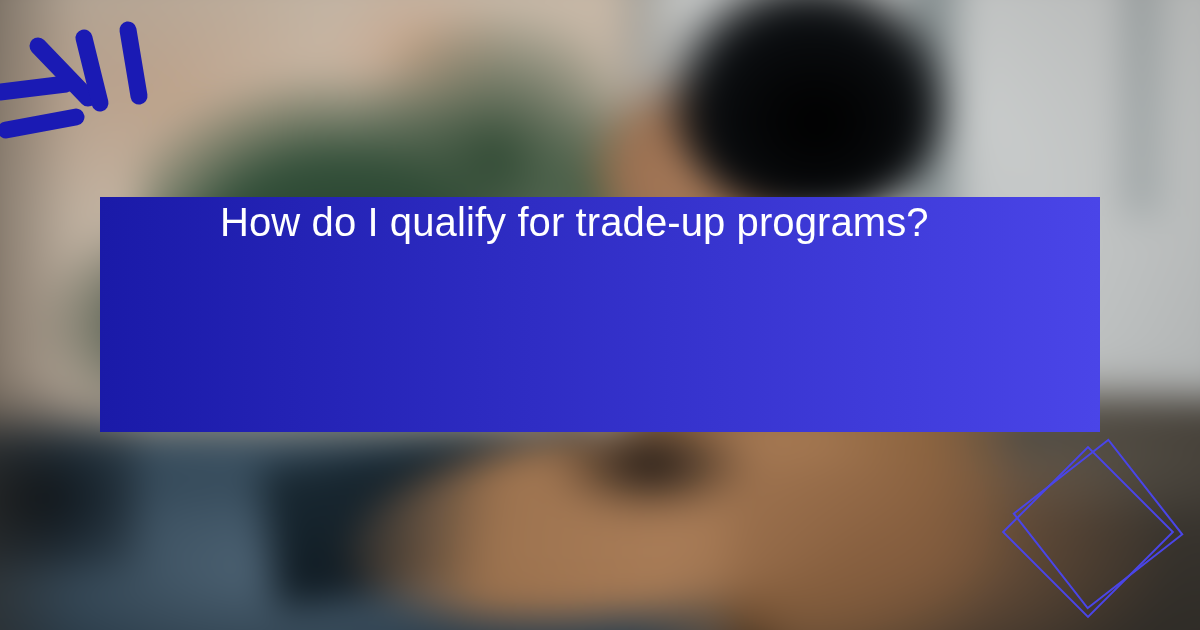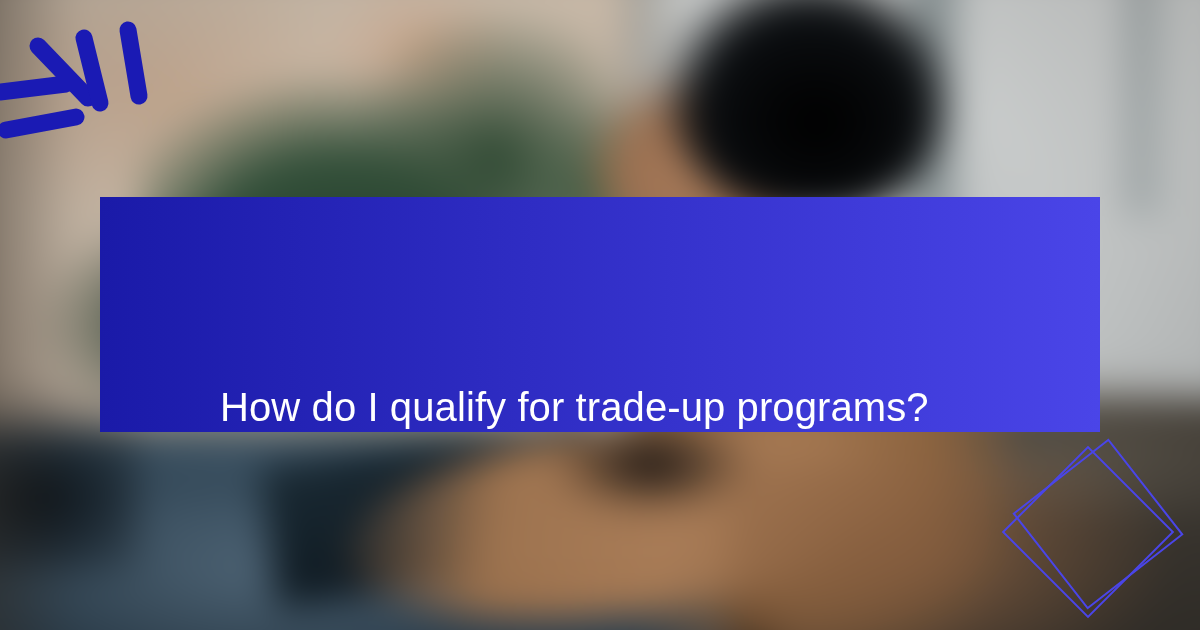--- a/index.html
+++ b/index.html
@@ -164,21 +164,21 @@
   }
 
   
   #banner {
     position: absolute;
     left: 100px;
     top: 197px;
     width: 1000px;
     height: 235px;
     display: flex;
-    align-items: flex-end;
+    align-items: flex-start;
   }
   #banner-title {
     color: #ffffff;
     font-size: 40px;
     font-weight: 400;
     letter-spacing: .1px;
     line-height: 1.25;
     padding: 0 60px 0 120px;
     white-space: nowrap;
   }

